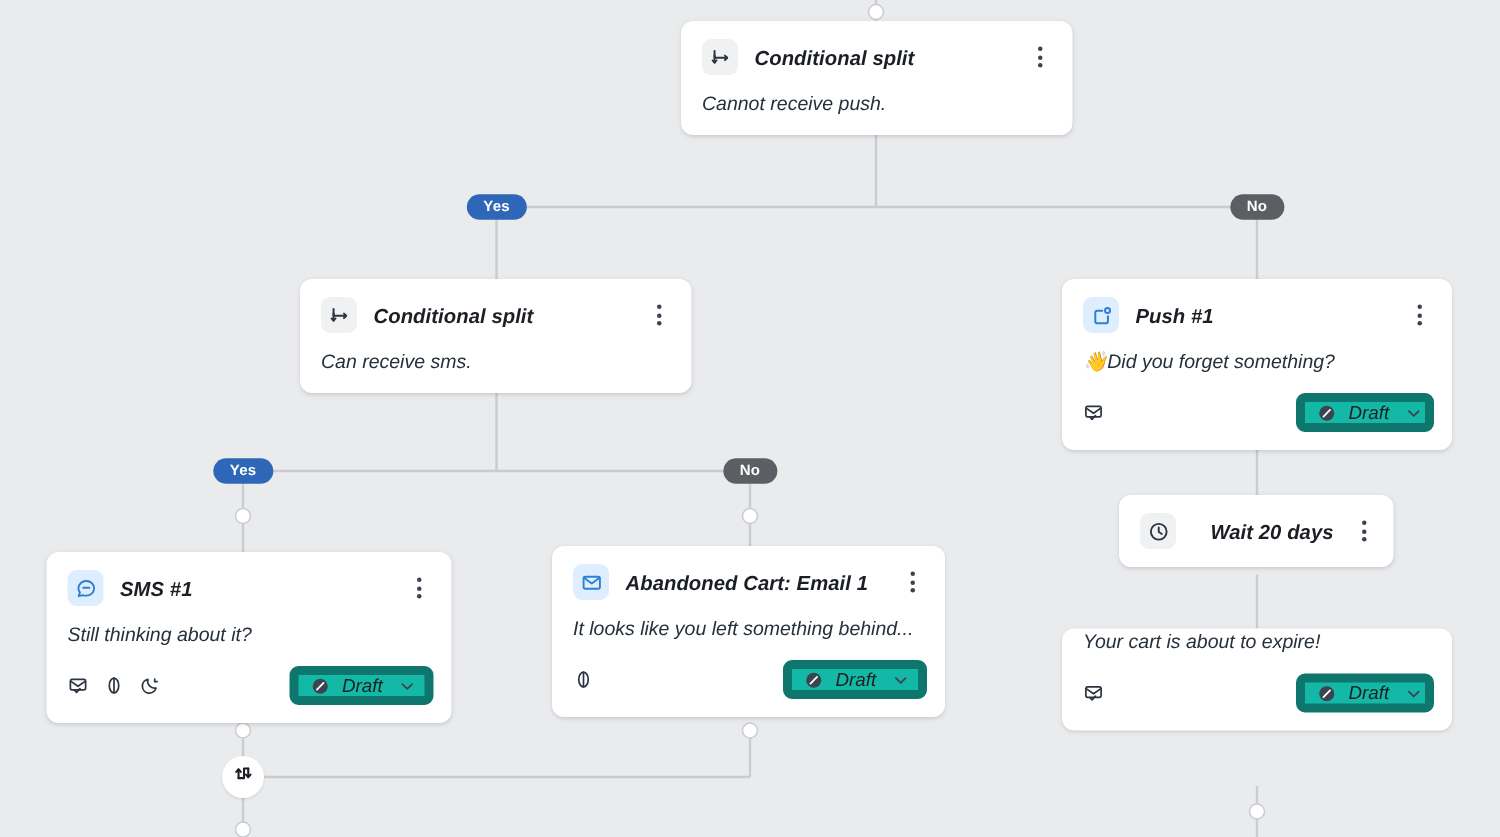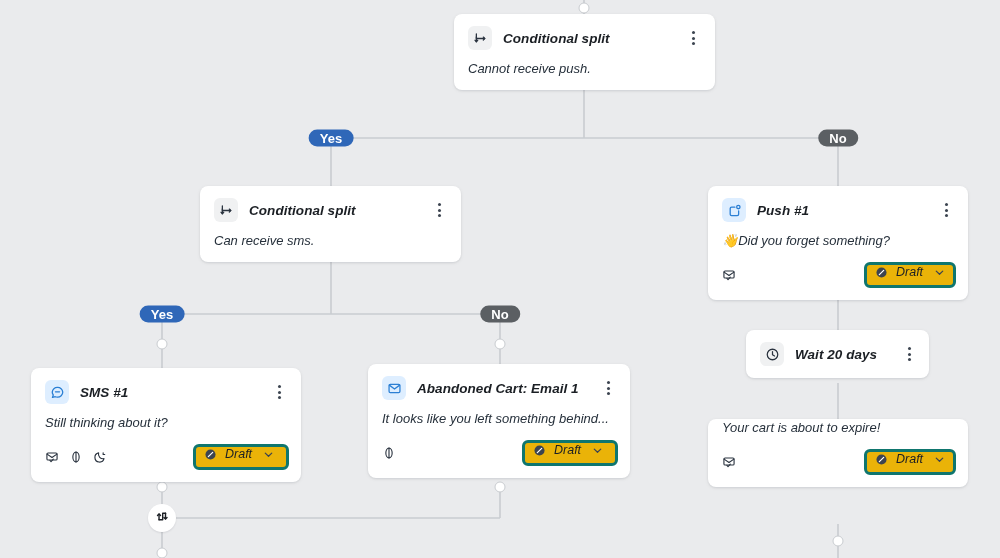--- a/index.html
+++ b/index.html
@@ -39,21 +39,21 @@
   }
 
   
   .pill {
     position: absolute;
     transform: translate(-50%, -50%);
     height: 17px;
     line-height: 17px;
     padding: 0 11px;
     border-radius: 9px;
-    font-size: 13px;
+    font-size: 10px;
     font-weight: 600;
     color: #fff;
     letter-spacing: .1px;
     white-space: nowrap;
   }
   .pill.yes { background: #2f67b8; }
   .pill.no  { background: #5b5f63; }
 
   
   .merge {
@@ -139,27 +139,27 @@
     display: flex;
     align-items: center;
     gap: 10px;
     flex: 1 1 auto;
   }
   .foot-icons svg { display: block; }
 
   
   .status {
     display: flex;
-    align-items: flex-start;
+    align-items: center;
     gap: 8px;
     height: 26px;
     padding: 0 7px 0 8px;
-    border: 3px solid #0f766e;
+    border: 6px solid #0f766e;
     border-radius: 6px;
-    background: #eab308;
+    background: #14b8a6;
     cursor: pointer;
     box-sizing: border-box;
   }
   .status .slash {
     width: 13px; height: 13px;
     flex: 0 0 auto;
   }
   .status .label {
     font-size: 12.5px;
     color: #1b1f24;
@@ -313,21 +313,21 @@
         <span class="chev">
           <svg width="13" height="13" viewBox="0 0 16 16" fill="none" stroke="#3c4450" stroke-width="1.5" stroke-linecap="round" stroke-linejoin="round">
             <path d="M4 6.3 8 10.2 12 6.3"></path>
           </svg>
         </span>
       </span>
     </div>
   </div>
 
   <div class="card" style="left:746px; top:330px; width:183px;">
-    <div class="card-head" style="padding:12px 12px 12px 14px;">
+    <div class="card-head" style="padding:12px 12px 12px 14px;text-align:center;">
       <span class="node-icon gray">
         <svg width="15" height="15" viewBox="0 0 16 16" fill="none" stroke="#2b3440" stroke-width="1.35" stroke-linecap="round" stroke-linejoin="round">
           <circle cx="8" cy="8" r="5.6"></circle>
           <path d="M8 4.9 V8.2 L10.2 9.6"></path>
         </svg>
       </span>
       <span class="card-title">Wait 20 days</span>
       <span class="kebab">
           <i></i>
           <i></i>

